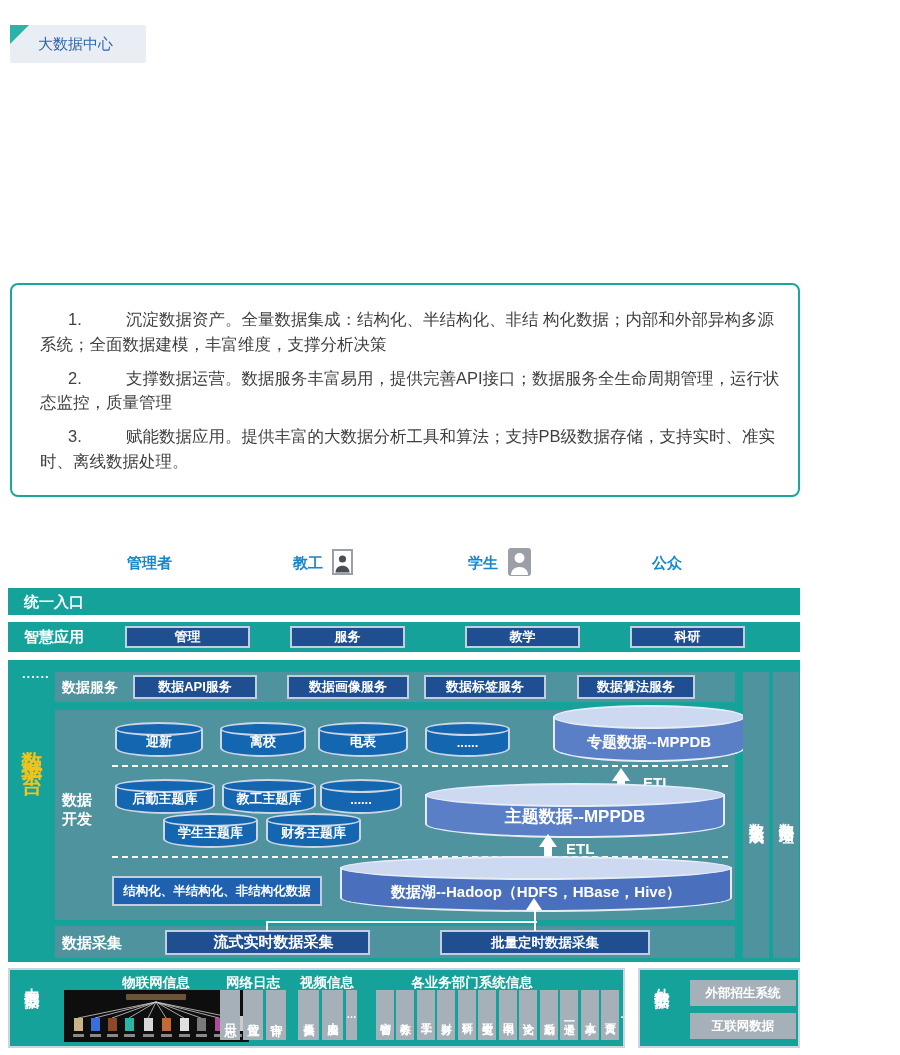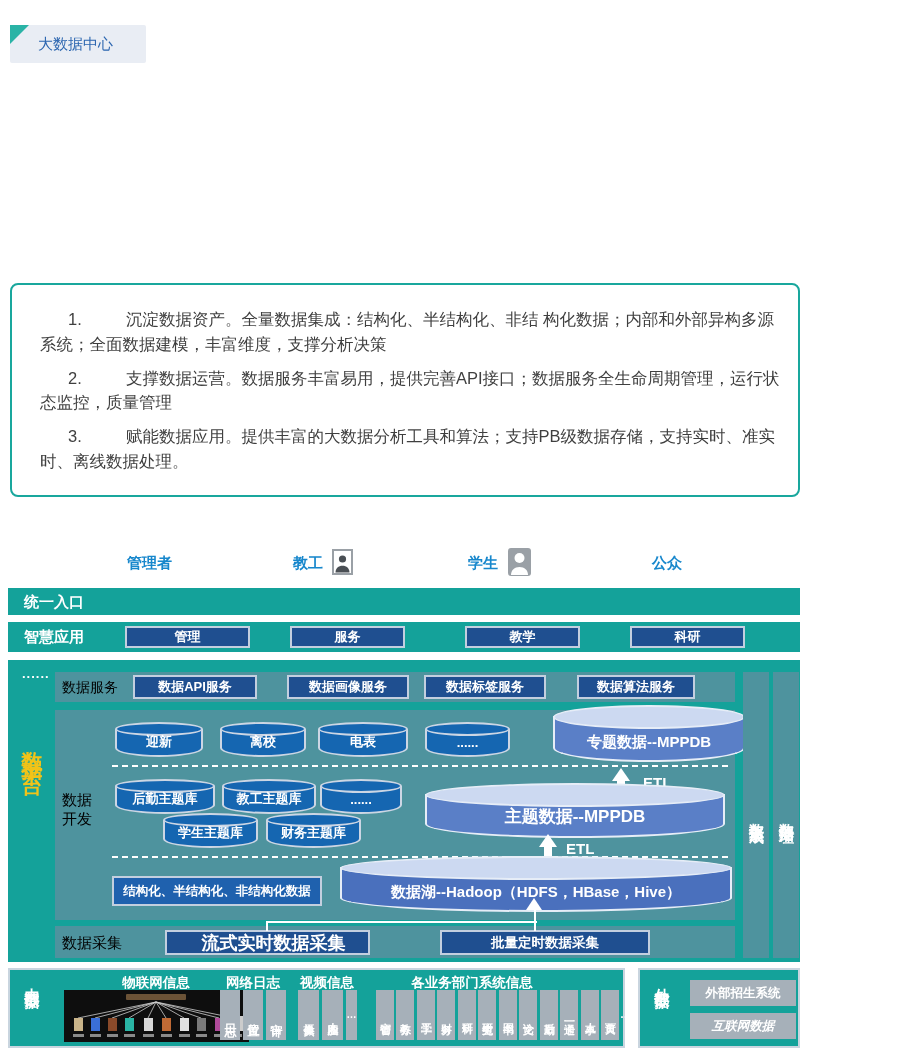--- a/index.html
+++ b/index.html
@@ -18,21 +18,21 @@
   .values{position:absolute;left:10px;top:283px;width:790px;height:214px;background:#fff;border:2px solid #19a79d;
           border-radius:8px;box-sizing:border-box;padding:22px 18px 10px 28px;color:#3f3f3f;}
   .values p{margin:0 0 9px 0;font-size:16.5px;line-height:1.5;}
   .vnum{display:inline-block;margin-left:28px;width:58px;}
   
   .band{position:absolute;background:#14a29a;}
   .band-label{position:absolute;color:#fff;font-weight:bold;font-size:15px;top:50%;transform:translateY(-50%);}
   .btn{position:absolute;background:#1f4f90;border:2px solid #c3cfdf;color:#fff;font-size:13px;font-weight:bold;
        display:flex;align-items:center;justify-content:center;box-sizing:border-box;}
   .panel{position:absolute;background:#4e939e;}
-  .plabel{position:absolute;color:#000000;font-weight:normal;}
+  .plabel{position:absolute;color:#ffffff;font-weight:bold;}
   .role{position:absolute;color:#1787cc;font-weight:bold;font-size:15px;}
   .cyl{position:absolute;background:#1566b1;border:2px solid #ccd6e4;border-top:none;
        border-radius:0 0 50% 50%/0 0 9px 9px;box-sizing:border-box;display:flex;align-items:center;justify-content:center;
        color:#fff;font-weight:bold;font-size:13px;}
   .cyl::before{content:"";position:absolute;left:-2px;right:-2px;top:-7px;height:14px;background:#1566b1;
        border:2px solid #ccd6e4;border-radius:50%;box-sizing:border-box;}
   .cyl>span{position:relative;z-index:1;}
   .bigcyl{position:absolute;background:#5a7fc7;border:2px solid #e6edf7;border-top:none;
        border-radius:0 0 50% 50%/0 0 14px 14px;box-sizing:border-box;display:flex;align-items:flex-end;justify-content:center;
        color:#fff;font-weight:bold;}
@@ -167,21 +167,21 @@
       <div class="dash" style="left:57px;top:146px;width:616px;"></div>
 
       <div class="btn" style="left:57px;top:166px;width:210px;height:30px;font-size:12.5px;background:#1f61ae;">结构化、半结构化、非结构化数据</div>
       <div class="bigcyl lake" style="left:285px;top:157px;width:392px;height:45px;font-size:15px;">
           <span>数据湖--Hadoop（HDFS，HBase，Hive）</span>
         </div>
     </div>
 
     <div class="panel" style="left:47px;top:266px;width:680px;height:32px;">
       <span class="plabel" style="left:7px;top:8px;font-size:15px;">数据采集</span>
-      <div class="btn" style="left:110px;top:4px;width:205px;height:25px;font-size:18px;padding-left:12px;">流式实时数据采集</div>
+      <div class="btn" style="left:110px;top:4px;width:205px;height:25px;font-size:15px;padding-left:12px;">流式实时数据采集</div>
       <div class="btn" style="left:385px;top:4px;width:210px;height:25px;font-size:13.5px;">批量定时数据采集</div>
     </div>
 
     <div class="rbar" style="left:735px;top:12px;width:26px;height:286px;">数据集成</div>
     <div class="rbar" style="left:765px;top:12px;width:26px;height:286px;">数据治理</div>
   </div>
 
   <div class="arrowhead" style="left:526px;top:898px;border-left-width:8px;border-right-width:8px;border-bottom-width:12px;"></div>
   <div class="wline" style="left:534px;top:909px;width:2px;height:12px;"></div>
   <div class="wline" style="left:266px;top:921px;width:271px;height:2px;"></div>
@@ -257,16 +257,16 @@
     <div class="gvbox" style="left:530px;top:20px;width:18px;height:50px;font-size:11px;">后勤</div>
     <div class="gvbox" style="left:550px;top:20px;width:18px;height:50px;font-size:11px;letter-spacing:0;">一卡通</div>
     <div class="gvbox" style="left:571px;top:20px;width:18px;height:50px;font-size:11px;">人事</div>
     <div class="gvbox" style="left:591px;top:20px;width:18px;height:50px;font-size:11px;">黄页</div>
     <span class="dots" style="left:610px;top:38px;font-size:11px;">…</span>
   </div>
 
   <div class="bottombox" style="left:638px;top:968px;width:162px;height:80px;">
     <div class="vlabel" style="left:12px;top:6px;height:66px;font-size:15px;letter-spacing:2px;">外部数据</div>
     <div class="graybtn" style="left:50px;top:10px;width:106px;height:26px;">外部招生系统</div>
-    <div class="graybtn" style="left:50px;top:43px;width:106px;height:26px;font-style:italic;">互联网数据</div>
+    <div class="graybtn" style="left:50px;top:43px;width:106px;height:26px;">互联网数据</div>
   </div>
 
 </div>
 
 </body></html>

